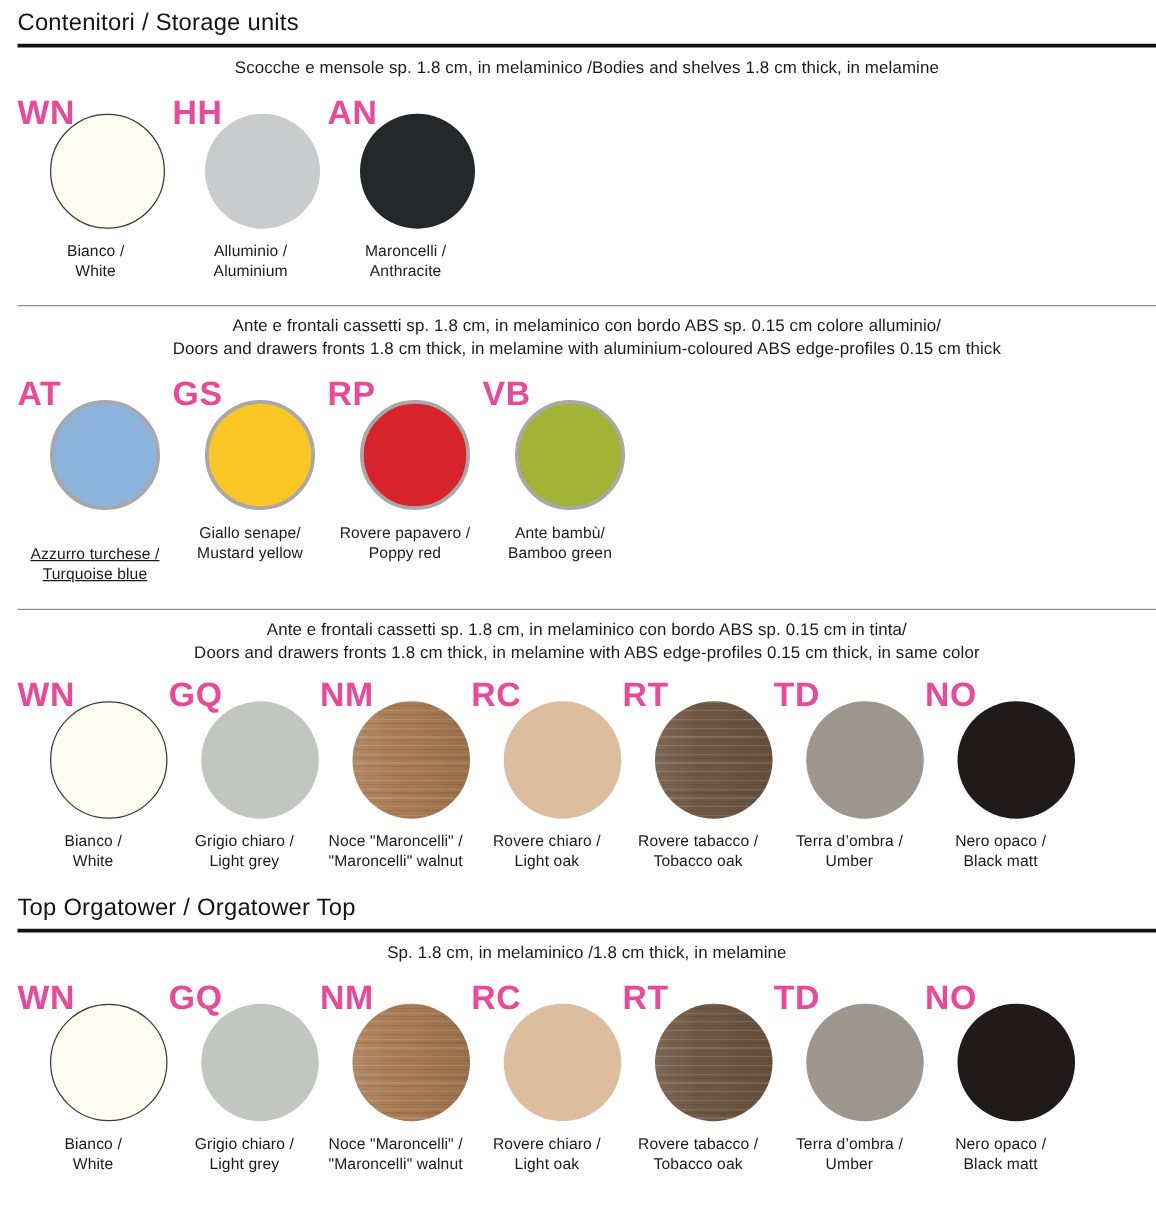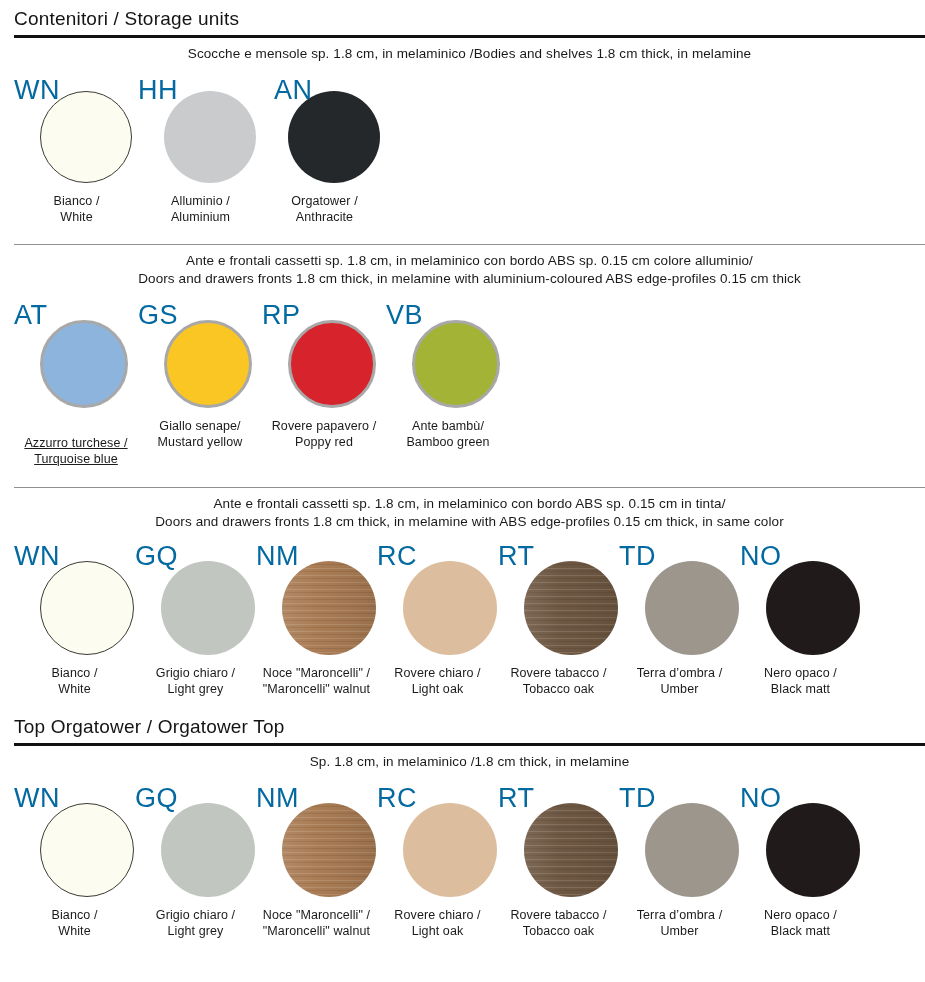--- a/index.html
+++ b/index.html
@@ -34,23 +34,23 @@
   }
 
   
   .row{position:relative;padding-left:14px;display:flex;align-items:flex-start;}
   .swatch-cell{position:relative;}
   .code{
     position:absolute;
     top:0;left:0;
     font-size:27px;
     line-height:27px;
-    color:#0369a1;
+    color:#ec4899;
     letter-spacing:.5px;
-    font-weight:400;
+    font-weight:700;
     white-space:nowrap;
     z-index:3;
     pointer-events:none;
   }
   .disc-wrap{position:relative;}
   .disc{
     border-radius:50%;
     display:block;
     position:relative;
     z-index:2;
@@ -109,26 +109,26 @@
             <div class="code" style="top: -8px; left: 0px;">HH</div>
             <div class="disc-wrap" style="width: 92px; height: 92px; margin-left: 26px; margin-top: 6px;">
               <div class="disc" style="width: 92px; height: 92px; background: rgb(201, 203, 205);"></div>
             </div>
             <div style="margin-top: 11px;">
               <div class="caption">Alluminio /</div>
               <div class="caption">Aluminium</div>
             </div>
           </div>
           <div class="swatch-cell" style="width: 125px; margin-right: 0px;">
-            <div class="code" style="top: -8px; left: 12px;">AN</div>
+            <div class="code" style="top: -8px; left: 0px;">AN</div>
             <div class="disc-wrap" style="width: 92px; height: 92px; margin-left: 26px; margin-top: 6px;">
               <div class="disc" style="width: 92px; height: 92px; background: rgb(36, 40, 42);"></div>
             </div>
             <div style="margin-top: 11px;">
-              <div class="caption">Orgatower /</div>
+              <div class="caption">Maroncelli /</div>
               <div class="caption">Anthracite</div>
             </div>
           </div>
         </div>
       </div>
       <div class="section" style="position: absolute; left: 0px; right: 0px; top: 244px;">
         <div class="rule-thin"></div>
         <div class="sec-sub" style="white-space: pre-line;">Ante e frontali cassetti sp. 1.8 cm, in melaminico con bordo ABS sp. 0.15 cm colore alluminio/
 Doors and drawers fronts 1.8 cm thick, in melamine with aluminium-coloured ABS edge-profiles 0.15 cm thick</div>
         <div class="row" style="margin-top: 26px;">

